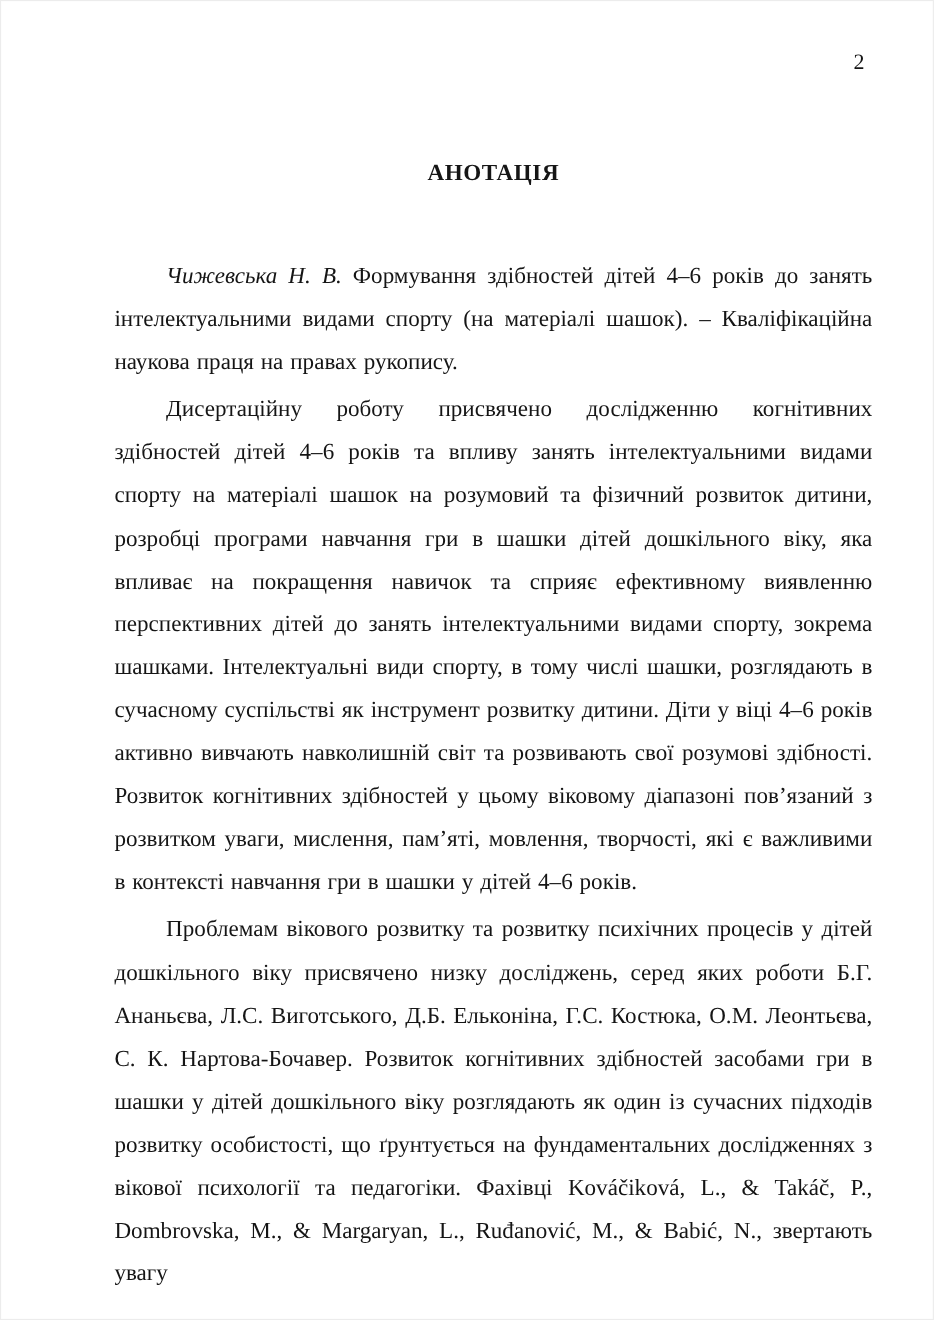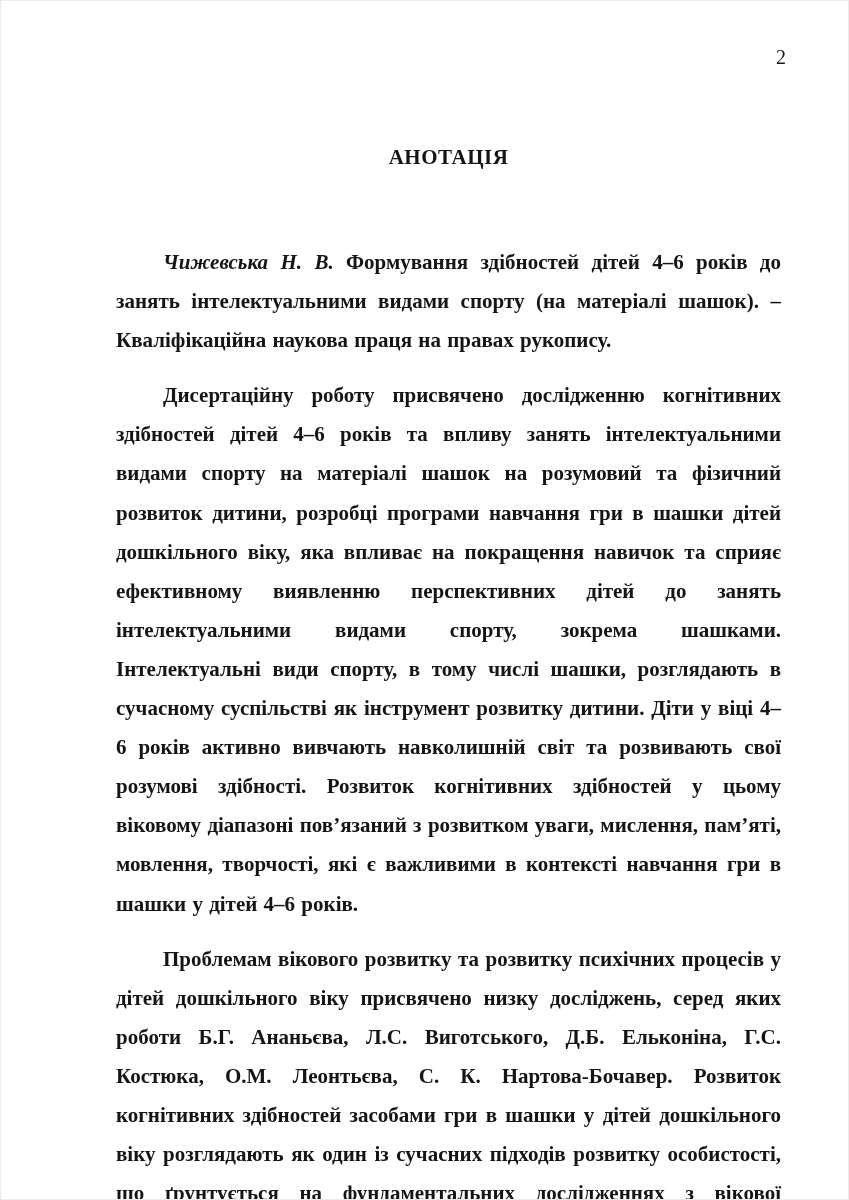--- a/index.html
+++ b/index.html
@@ -37,28 +37,27 @@
     letter-spacing: 0.5px;
     margin-top: 14px;
   }
   .doc-body {
     position: absolute;
     top: 226px;
     left: 99px;
     width: 697px;
   }
   .doc-body p {
-    margin: 16px;
+    margin: 4px;
     padding: 0;
     font-size: 21px;
     line-height: 39.1px;
     text-align: justify;
     text-indent: 47px;
     word-spacing: 1px;
-    font-weight: bold;
   }
   .doc-body p .lead-italic {
     font-style: italic;
   }
 </style>
 </head>
 <body>
 
 <div class="page">
 

